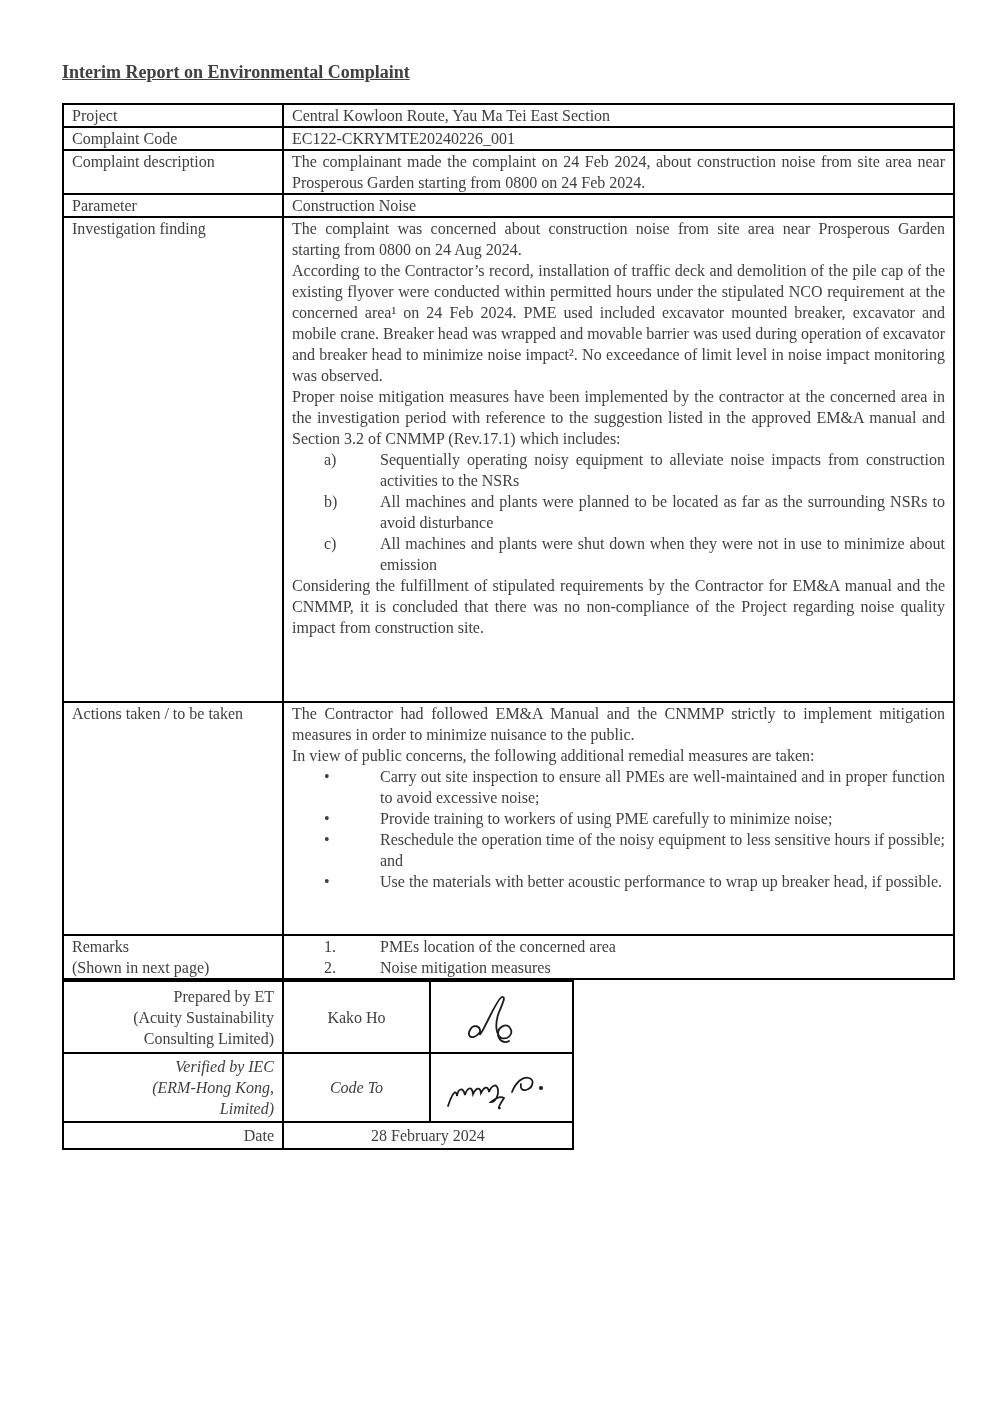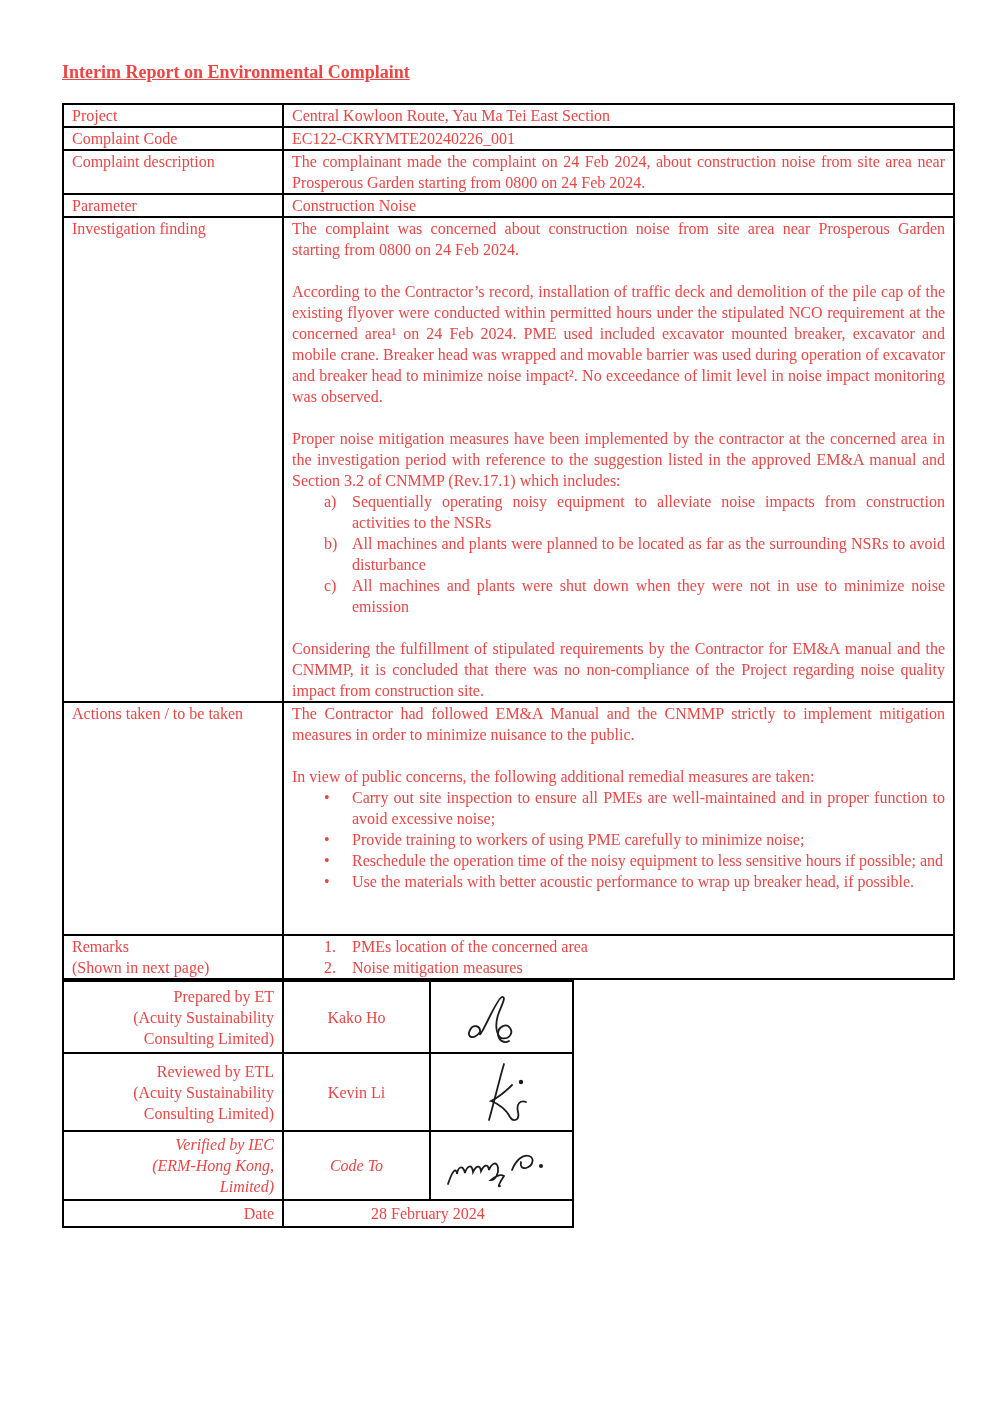--- a/index.html
+++ b/index.html
@@ -1,21 +1,21 @@
 <!DOCTYPE html>
 <html><head>
 <meta charset="utf-8">
 <style>
   html, body { margin: 0; padding: 0; background: #ffffff; }
   .page {
     position: relative;
     width: 992px;
     height: 1294px;
     background: #ffffff;
-    color: #ef4444;
+    color: #404040;
     font-family: "Liberation Serif", "DejaVu Serif", serif;
     box-sizing: border-box;
     padding: 62px 37px 0 62px;
   }
   .doc-title {
     font-size: 18px;
     line-height: 21px;
     font-weight: bold;
     text-decoration: underline;
     margin: 0 0 20px 0;
@@ -27,24 +27,24 @@
   }
   table.main td {
     border: 2px solid #000;
     vertical-align: top;
     padding: 0 8px;
     font-size: 16px;
     line-height: 21px;
   }
   td.lbl { width: 202px; }           
   td.val p { margin: 0; text-align: justify; }
-  td.val p.sp { margin-top: 21px; }
+  td.val p.sp { }
   .li { display: flex; }
   .li .marker { flex: 0 0 28px; margin-left: 32px; }
-  .li .li-text { flex: 1 1 auto; text-align: justify; }
+  .li .li-text { flex: 1 1 auto; text-align: justify; margin-left: 28px; }
   .prewrap { white-space: pre-line; }
   .inv-cell { height: 483px; }
   .act-cell { height: 231px; }
   .rem-cell { height: 42px; }
 
   table.sig {
     border-collapse: collapse;
     table-layout: fixed;
     width: 508px;
   }
@@ -101,34 +101,34 @@
       </td>
     </tr>
     <tr>
       <td class="lbl">Parameter</td>
       <td class="val">Construction Noise</td>
     </tr>
 
     <tr>
       <td class="lbl">Investigation finding</td>
       <td class="val inv-cell">
-        <p>The complaint was concerned about construction noise from site area near Prosperous Garden starting from 0800 on 24 Feb 2024.</p>
+        <p>The complaint was concerned about construction noise from site area near Prosperous Garden starting from 0800 on 24 Aug 2024.</p>
         <p class="sp">According to the Contractor’s record, installation of traffic deck and demolition of the pile cap of the existing flyover were conducted within permitted hours under the stipulated NCO requirement at the concerned area¹ on 24 Feb 2024. PME used included excavator mounted breaker, excavator and mobile crane. Breaker head was wrapped and movable barrier was used during operation of excavator and breaker head to minimize noise impact². No exceedance of limit level in noise impact monitoring was observed.</p>
         <p class="sp">Proper noise mitigation measures have been implemented by the contractor at the concerned area in the investigation period with reference to the suggestion listed in the approved EM&amp;A manual and Section 3.2 of CNMMP (Rev.17.1) which includes:</p>
         <div class="li">
           <span class="marker">a)</span>
           <div class="li-text">Sequentially operating noisy equipment to alleviate noise impacts from construction activities to the NSRs</div>
         </div>
         <div class="li">
           <span class="marker">b)</span>
           <div class="li-text">All machines and plants were planned to be located as far as the surrounding NSRs to avoid disturbance</div>
         </div>
         <div class="li">
           <span class="marker">c)</span>
-          <div class="li-text">All machines and plants were shut down when they were not in use to minimize noise emission</div>
+          <div class="li-text">All machines and plants were shut down when they were not in use to minimize about emission</div>
         </div>
         <p class="sp">Considering the fulfillment of stipulated requirements by the Contractor for EM&amp;A manual and the CNMMP, it is concluded that there was no non-compliance of the Project regarding noise quality impact from construction site.</p>
       </td>
     </tr>
 
     <tr>
       <td class="lbl">Actions taken / to be taken</td>
       <td class="val act-cell">
         <p>The Contractor had followed EM&amp;A Manual and the CNMMP strictly to implement mitigation measures in order to minimize nuisance to the public.</p>
         <p class="sp">In view of public concerns, the following additional remedial measures are taken:</p>
@@ -175,33 +175,20 @@
 (Acuity Sustainability
 Consulting Limited)</td>
       <td class="name">Kako Ho</td>
       <td class="signcell">
         <svg class="sigsvg" width="96" height="58" viewBox="0 0 96 58" fill="none">
           <path d="M26 44 C20 52 12 50 16 42 C19 36 27 37 26 45 C25 50 30 40 36 28 C42 16 47 8 49 9 C52 10 47 18 44 27 C41 37 42 46 47 50" stroke="#1c1c1c" stroke-width="1.8" stroke-linecap="round" fill="none"></path>
           <path d="M47 50 C54 52 60 46 56 40 C53 35 44 38 44 46 C44 52 50 56 55 53" stroke="#1c1c1c" stroke-width="1.8" stroke-linecap="round" fill="none"></path>
         </svg>
       </td>
     </tr>
-    <tr class="r-reviewed">
-      <td class="role prewrap">Reviewed by ETL
-(Acuity Sustainability
-Consulting Limited)</td>
-      <td class="name">Kevin Li</td>
-      <td class="signcell">
-        <svg class="sigsvg" width="96" height="66" viewBox="0 0 96 66" fill="none">
-          <path d="M50 5 C46 18 41 40 35 61" stroke="#1c1c1c" stroke-width="1.8" stroke-linecap="round" fill="none"></path>
-          <path d="M58 26 C51 33 43 39 37 42 C46 45 53 52 56 58 C59 63 66 62 64 53 C62 45 66 41 72 43" stroke="#1c1c1c" stroke-width="1.8" stroke-linecap="round" fill="none"></path>
-          <circle cx="67" cy="23" r="2.2" fill="#1c1c1c"></circle>
-        </svg>
-      </td>
-    </tr>
     <tr class="r-verified">
       <td class="role prewrap">Verified by IEC
 (ERM-Hong Kong,
 Limited)</td>
       <td class="name">Code To</td>
       <td class="signcell">
         <svg class="sigsvg" width="120" height="52" viewBox="0 0 120 52" fill="none">
           <path d="M6 44 C10 32 14 26 15 34 C16 27 21 24 23 33 C25 26 30 23 31 32 C34 26 38 24 39 31 C42 25 46 23 47 30 C49 24 55 20 56 28 C57 34 53 40 49 40 C54 36 59 34 62 36 C58 42 55 48 58 46" stroke="#1c1c1c" stroke-width="1.8" stroke-linecap="round" fill="none"></path>
           <path d="M70 30 C74 20 81 14 87 16 C93 18 91 26 84 28 C80 29 78 26 79 22" stroke="#1c1c1c" stroke-width="1.8" stroke-linecap="round" fill="none"></path>
           <circle cx="99" cy="26" r="2" fill="#1c1c1c"></circle>

